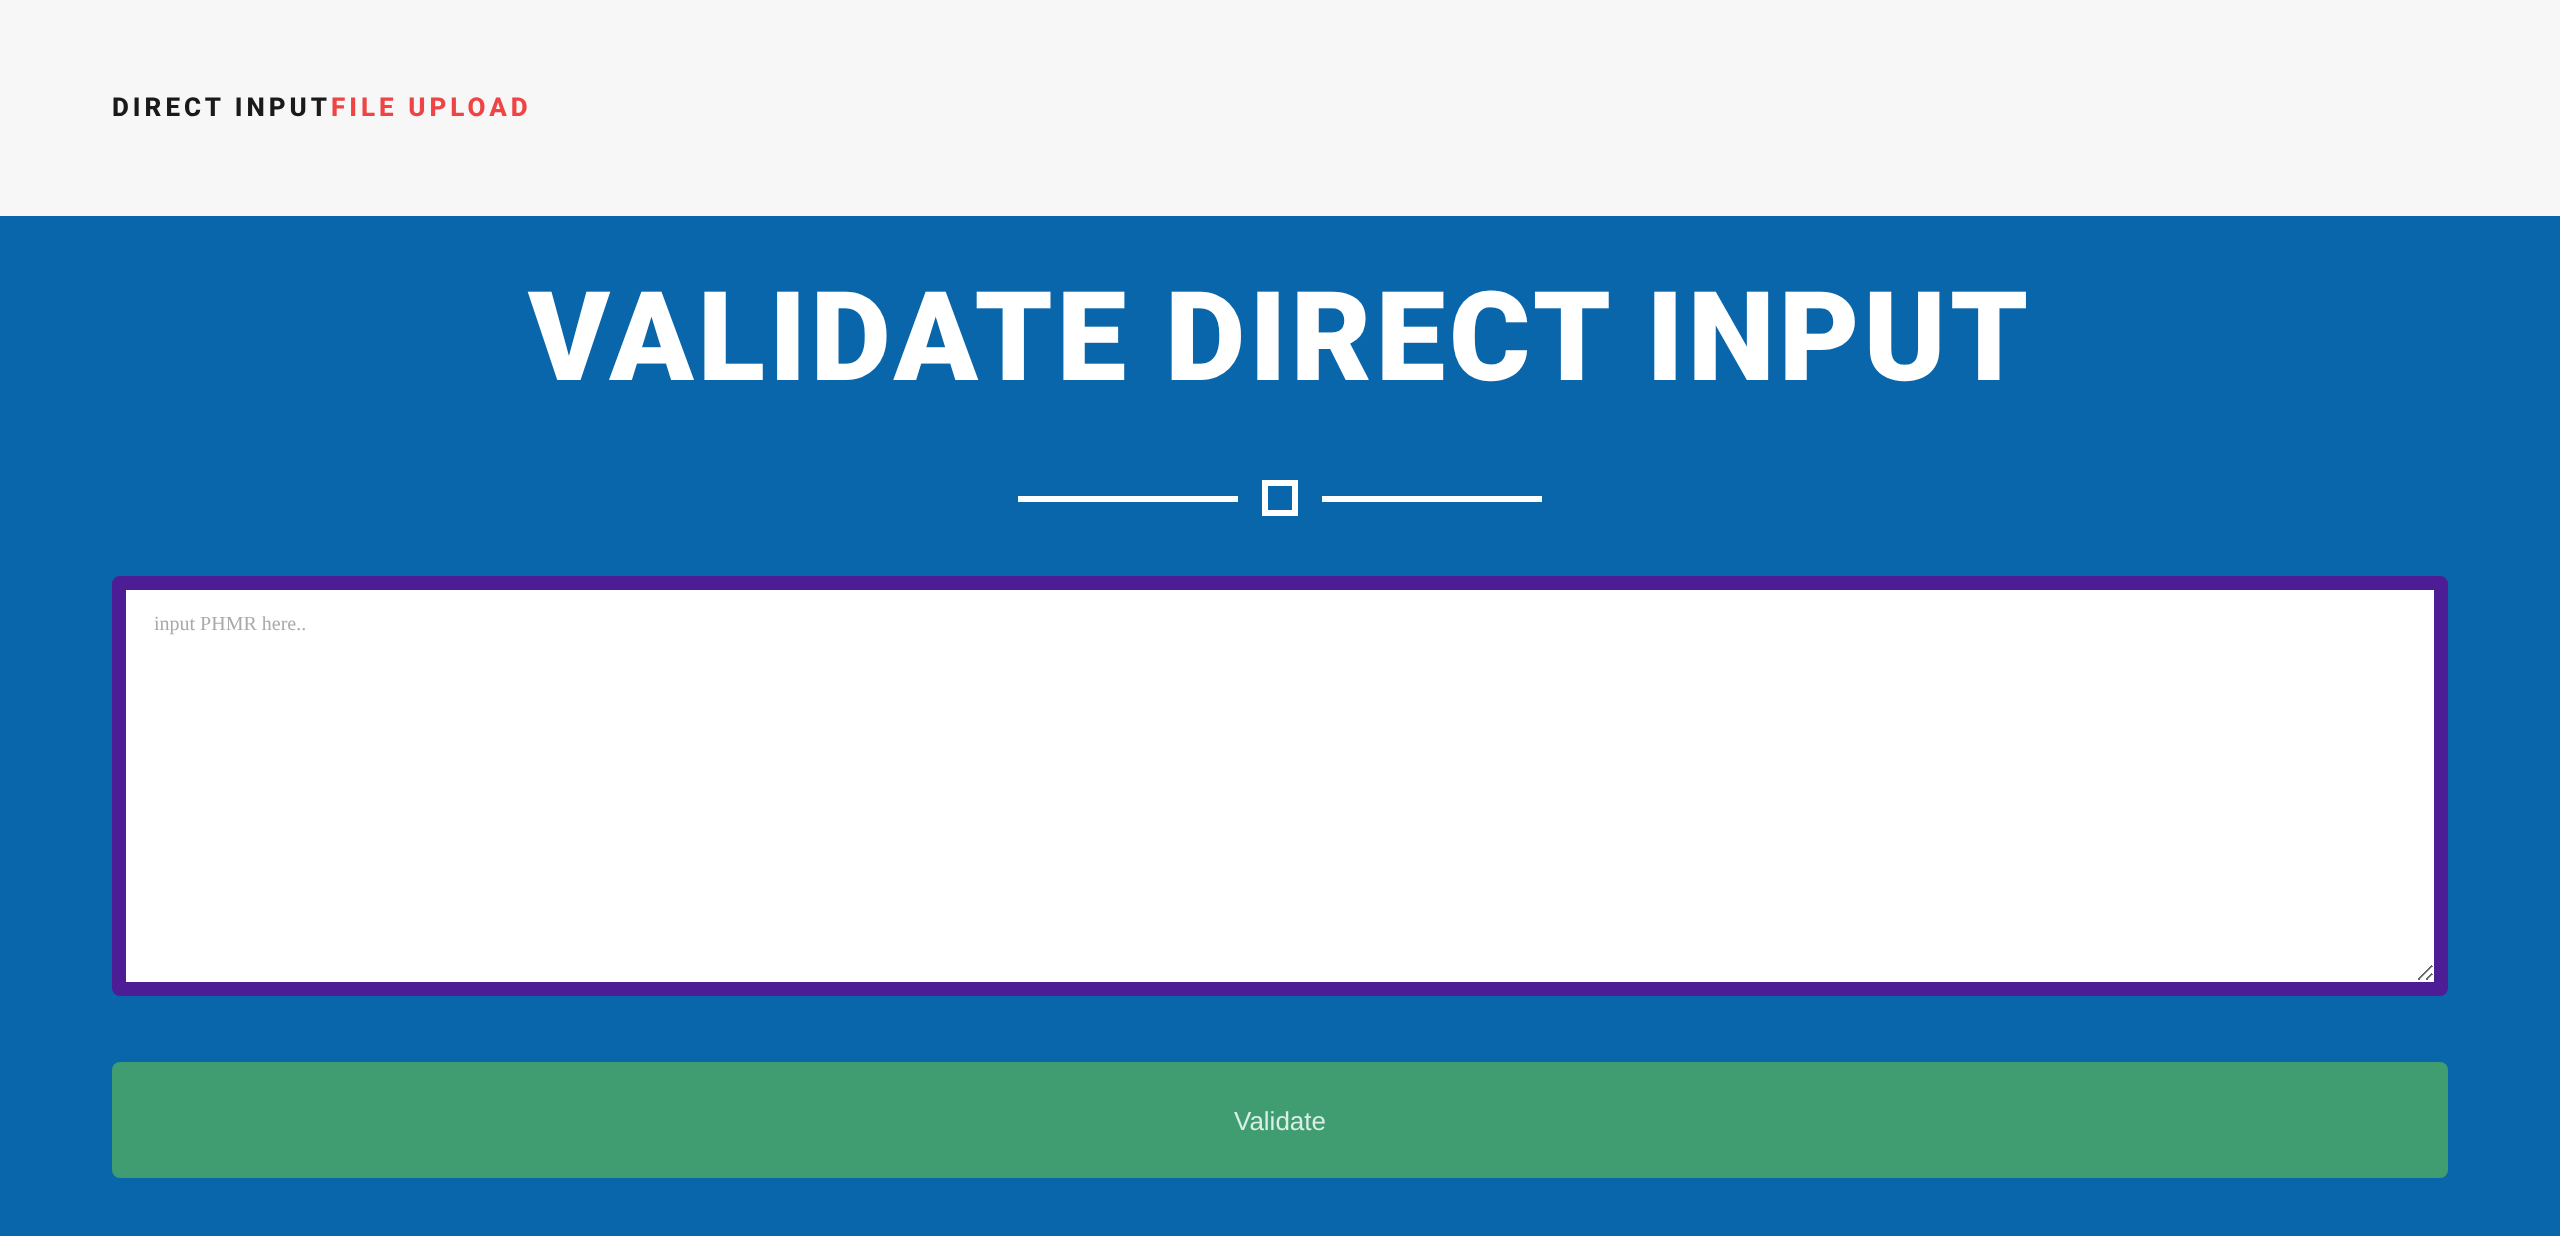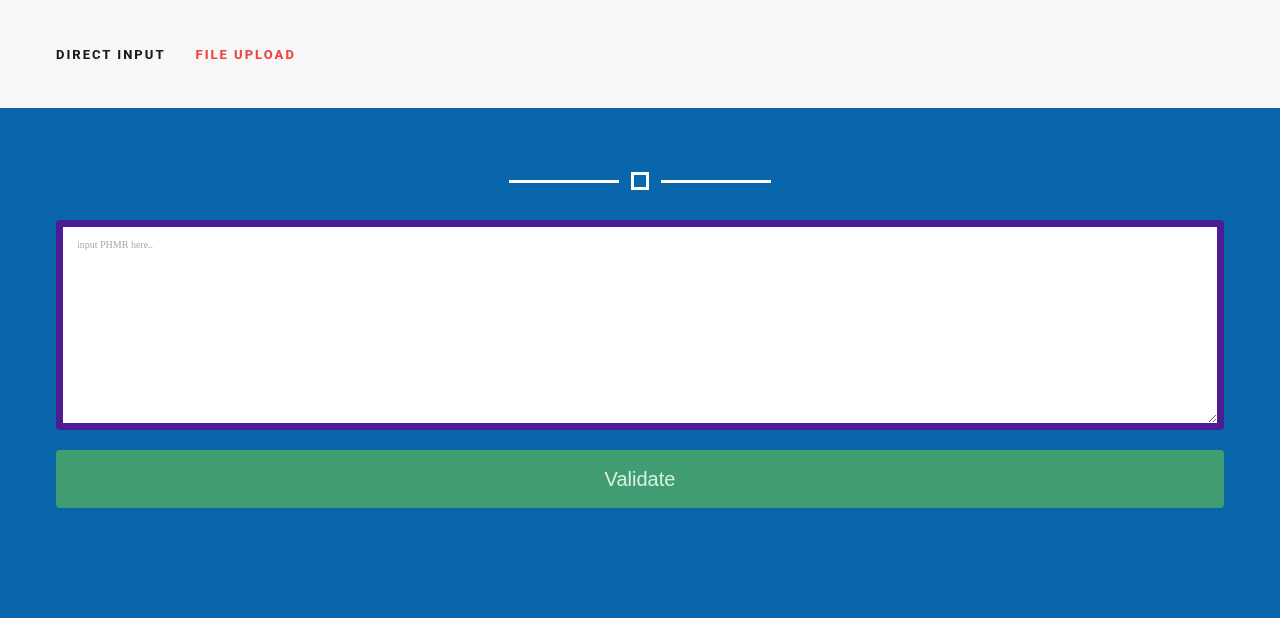--- a/index.html
+++ b/index.html
@@ -26,21 +26,20 @@
   .logo-svg { display: block; }
   .logo-sub {
     font-size: 10px;
     font-weight: 700;
     letter-spacing: 1px;
     color: #333;
     margin-top: 6px;
   }
   .nav {
     display: flex;
-    gap: 30px;
   }
   .nav-link {
     font-size: 13px;
     font-weight: 800;
     letter-spacing: 2px;
     text-transform: uppercase;
     cursor: pointer;
   }
   .nav-link.active { color: #1a1a1a; }
   .nav-link.inactive { color: #ef4444; }
@@ -91,40 +90,41 @@
     font-size: 10px;
     font-family: Liberation Serif, serif;
     color: #555;
     resize: both;
     outline: none;
   }
   .phmr-input::placeholder { color: #aaaaaa; }
   .validate-btn {
     width: 100%;
     height: 58px;
-    margin-top: 16px;
+    margin-top: 29px;
     background: #3f9d71;
     color: #d9eee4;
-    font-size: 20px;
+    font-size: 13px;
     border: none;
     border-radius: 4px;
     cursor: pointer;
   }
 </style>
 </head>
 <body>
 
 <div class="header">
   <div class="nav">
     <div class="nav-link active">Direct Input</div>
     <div class="nav-link inactive">File Upload</div>
   </div>
 </div>
 
 <div class="main">
+  <h1 class="page-title">Validate Direct Input</h1>
 
   <div class="divider">
     <div class="divider-line"></div>
     <div class="divider-square"></div>
     <div class="divider-line"></div>
   </div>
 
   <div class="form-area">
     <textarea class="phmr-input" placeholder="input PHMR here.." style=""></textarea>
     <button class="validate-btn">Validate</button>

